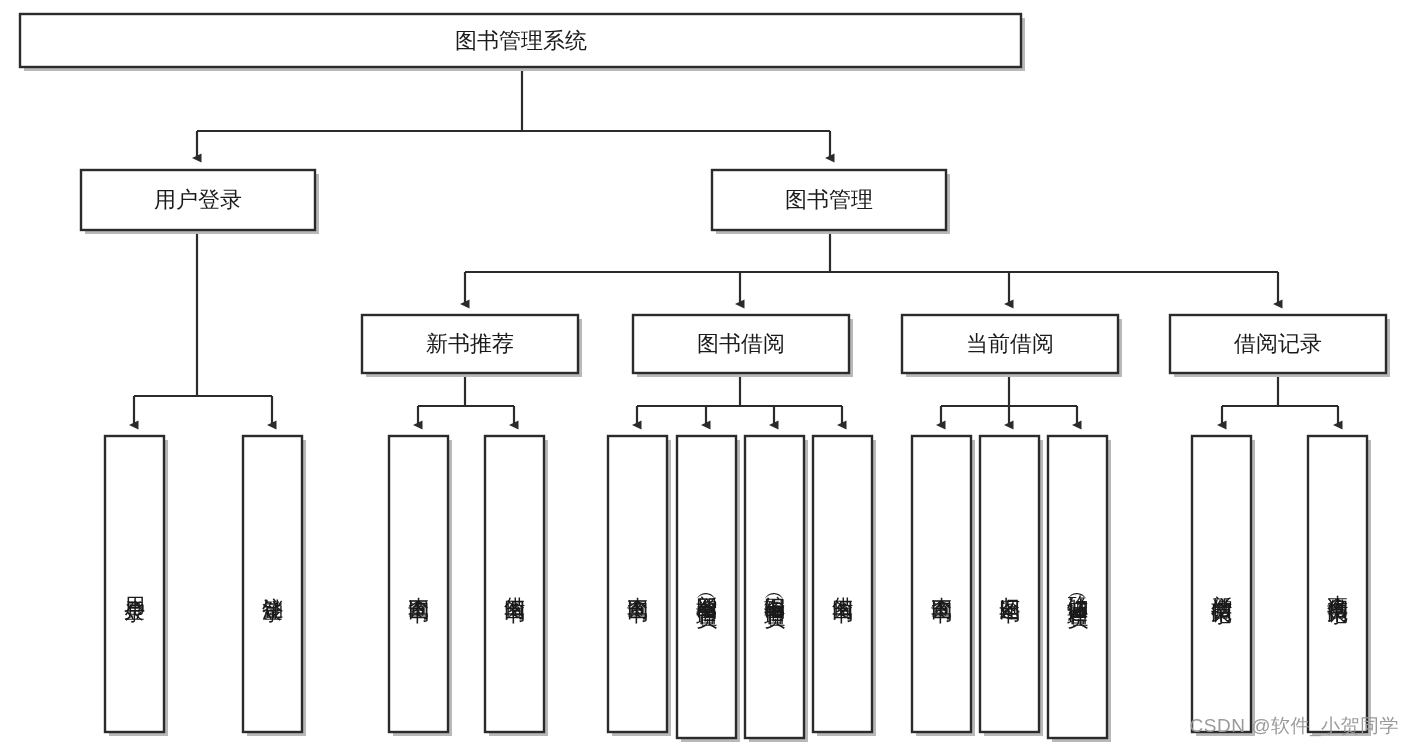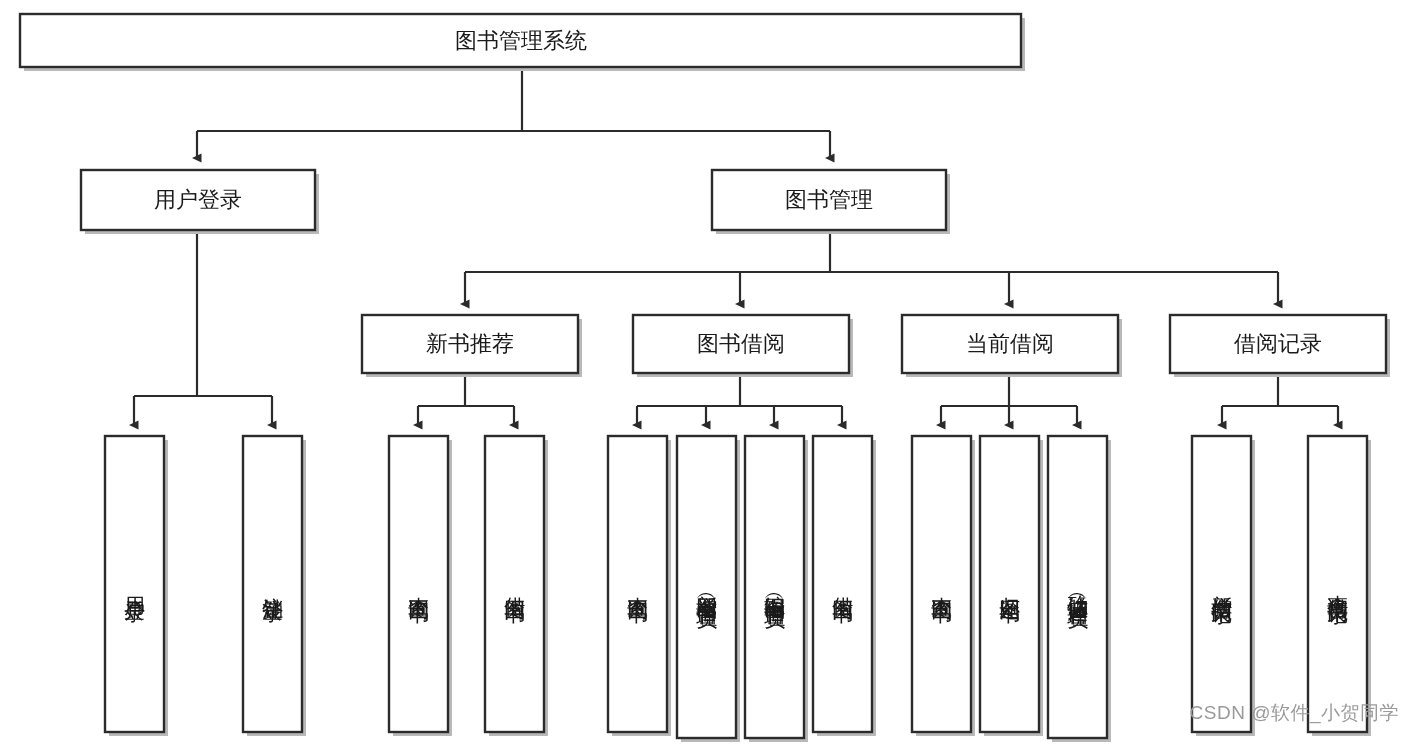--- a/index.html
+++ b/index.html
@@ -42,21 +42,21 @@
     font-size:21px;
     line-height:1.08;
     letter-spacing:2px;
     color:#1a1a1a;
     white-space:nowrap;
     pointer-events:none;
   }
   .watermark{
     position:absolute;
     right:6px;
-    bottom:21px;
+    bottom:8px;
     font-family:"Liberation Sans","DejaVu Sans",sans-serif;
     font-size:19px;
     color:#9a9a9a;
     letter-spacing:0.5px;
     user-select:none;
   }
 </style>
 </head>
 <body>
 

